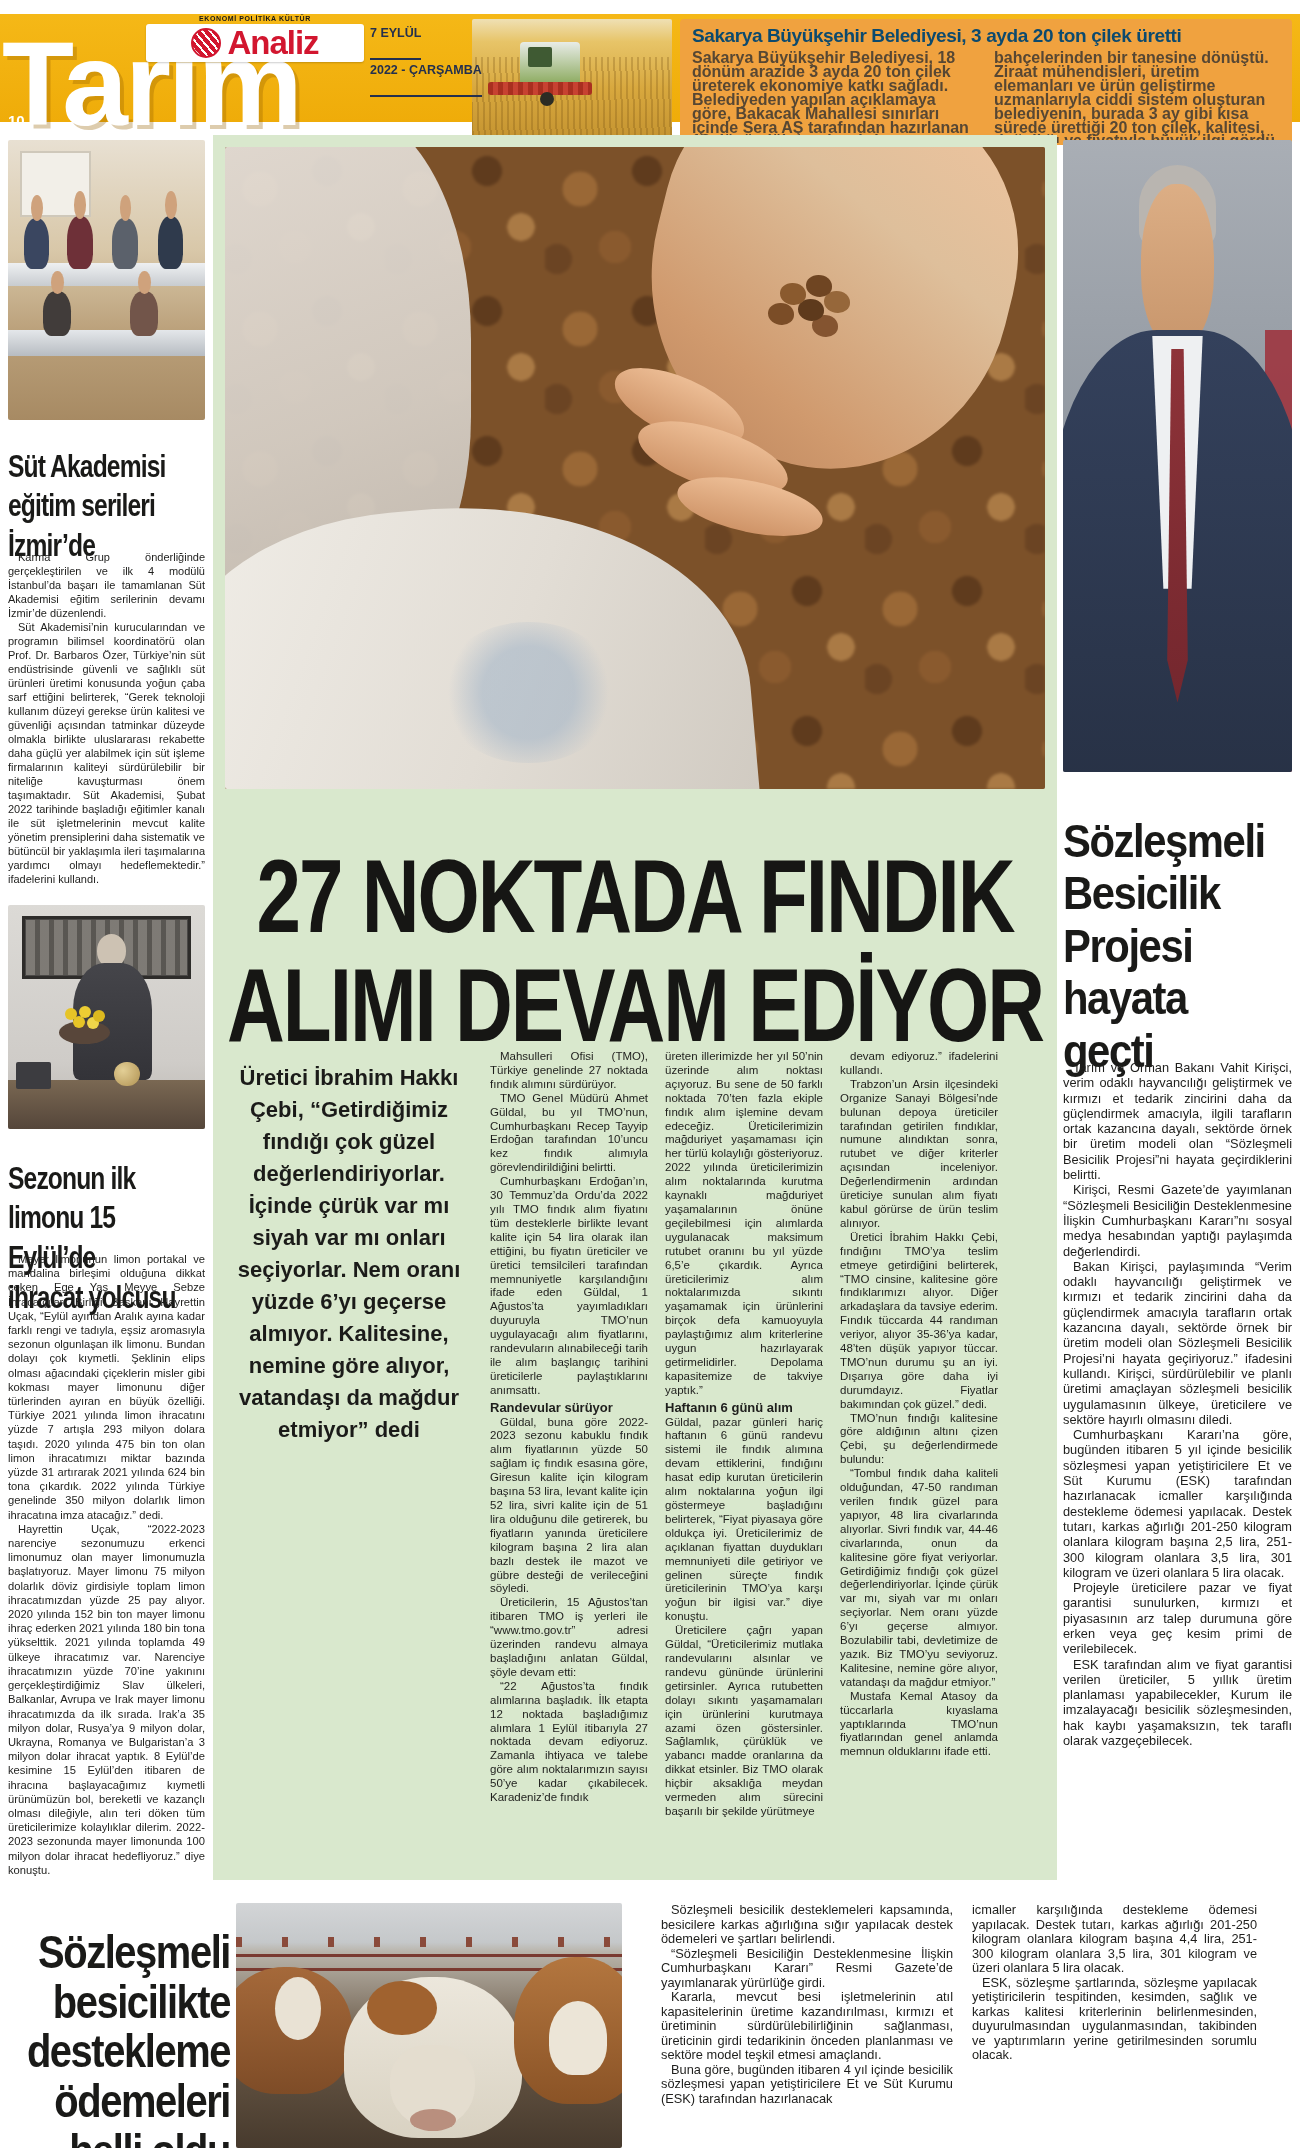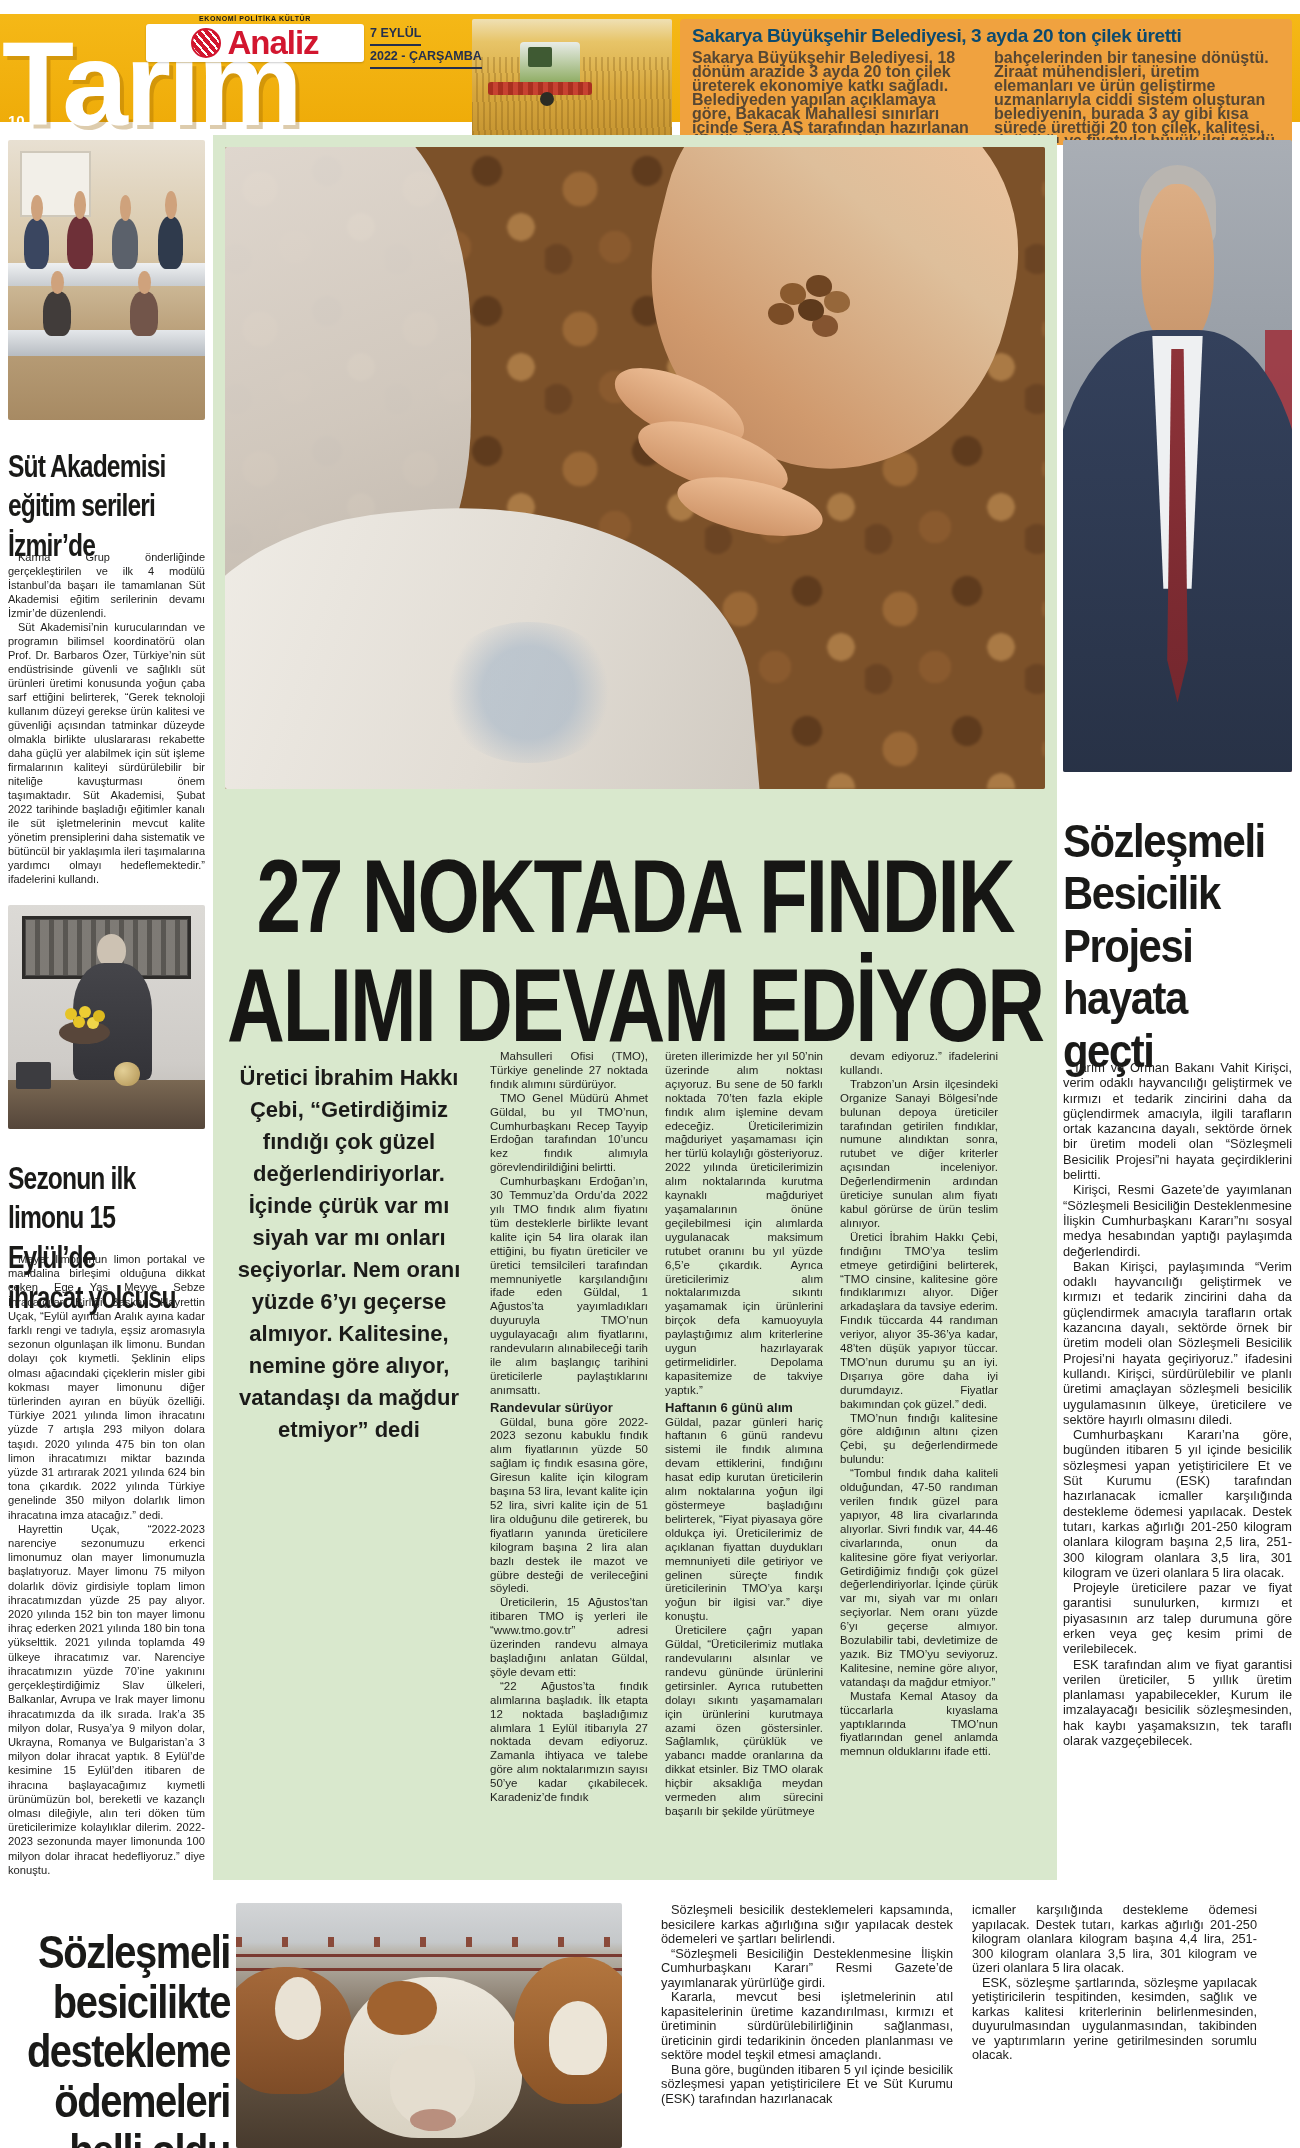--- a/index.html
+++ b/index.html
@@ -13,21 +13,21 @@
   .pageno{left:8px;top:98px;font-size:15px;font-weight:bold;color:#fff;z-index:5;}
   .kicker{left:146px;top:1px;width:218px;text-align:center;font-size:7px;font-weight:bold;
           letter-spacing:.6px;color:#181818;z-index:4;}
   .logobox{left:146px;top:10px;width:218px;height:38px;background:#fff;border-radius:3px;z-index:3;
            display:flex;align-items:center;justify-content:center;gap:6px;box-shadow:0 1px 2px rgba(0,0,0,.2);}
   .globe{width:30px;height:30px;border-radius:50%;flex:0 0 30px;
          background:repeating-linear-gradient(50deg,#d2162f 0 4px,#fff 4px 6px);
          border:2px solid #d2162f;box-sizing:border-box;}
   .logotext{font-size:33px;font-weight:800;color:#d2162f;letter-spacing:-1px;line-height:34px;}
   .dateblock{left:370px;top:12px;z-index:3;font-size:12.5px;font-weight:bold;color:#24304e;}
-  .dateblock span{display:table;border-bottom:2px solid #24304e;padding-bottom:4px;margin-bottom:3px;}
+  .dateblock span{display:table;border-bottom:2px solid #24304e;padding-bottom:18px;margin-bottom:3px;}
   
   .photo{overflow:hidden;border-radius:2px;}
   .photo > div{position:absolute;}
   
   .ph-harv{left:472px;top:5px;width:200px;height:126px;
     background:linear-gradient(180deg,#efe0b4 0%,#e7c468 18%,#d8a83e 55%,#c3922f 100%);}
   .hv-rows{left:0;bottom:0;width:100%;height:70%;
     background:repeating-linear-gradient(88deg,rgba(120,82,18,.28) 0 2px,rgba(255,255,255,0) 2px 6px);}
   .hv-body{left:24%;top:18%;width:30%;height:34%;background:linear-gradient(180deg,#e8ece7,#8aa95c);border-radius:4px;}
   .hv-cab{left:28%;top:22%;width:12%;height:16%;background:#3f5a33;border-radius:2px;}
@@ -331,20 +331,20 @@
     <div class="cow-ch"></div>
     <div class="cow-cm"></div>
     <div class="cow cow-r"></div>
     <div class="cow-rh"></div>
   </div>
 
   <div class="abs copy c-bot c-bot1">
       <p>Sözleşmeli besicilik desteklemeleri kapsamında, besicilere karkas ağırlığına sığır yapılacak destek ödemeleri ve şartları belirlendi.</p>
       <p>“Sözleşmeli Besiciliğin Desteklenmesine İlişkin Cumhurbaşkanı Kararı” Resmi Gazete’de yayımlanarak yürürlüğe girdi.</p>
       <p>Kararla, mevcut besi işletmelerinin atıl kapasitelerinin üretime kazandırılması, kırmızı et üretiminin sürdürülebilirliğinin sağlanması, üreticinin girdi tedarikinin önceden planlanması ve sektöre model teşkil etmesi amaçlandı.</p>
-      <p>Buna göre, bugünden itibaren 5 yıl içinde besicilik sözleşmesi yapan yetiştiricilere Et ve Süt Kurumu (ESK) tarafından hazırlanacak</p>
+      <p>Buna göre, bugünden itibaren 4 yıl içinde besicilik sözleşmesi yapan yetiştiricilere Et ve Süt Kurumu (ESK) tarafından hazırlanacak</p>
     </div>
   <div class="abs copy cont c-bot c-bot2">
       <p>icmaller karşılığında destekleme ödemesi yapılacak. Destek tutarı, karkas ağırlığı 201-250 kilogram olanlara kilogram başına 4,4 lira, 251-300 kilogram olanlara 3,5 lira, 301 kilogram ve üzeri olanlara 5 lira olacak.</p>
       <p>ESK, sözleşme şartlarında, sözleşme yapılacak yetiştiricilerin tespitinden, kesimden, sağlık ve karkas kalitesi kriterlerinin belirlenmesinden, duyurulmasından uygulanmasından, takibinden ve yaptırımların yerine getirilmesinden sorumlu olacak.</p>
     </div>
 
 </div>
 
 </body></html>

